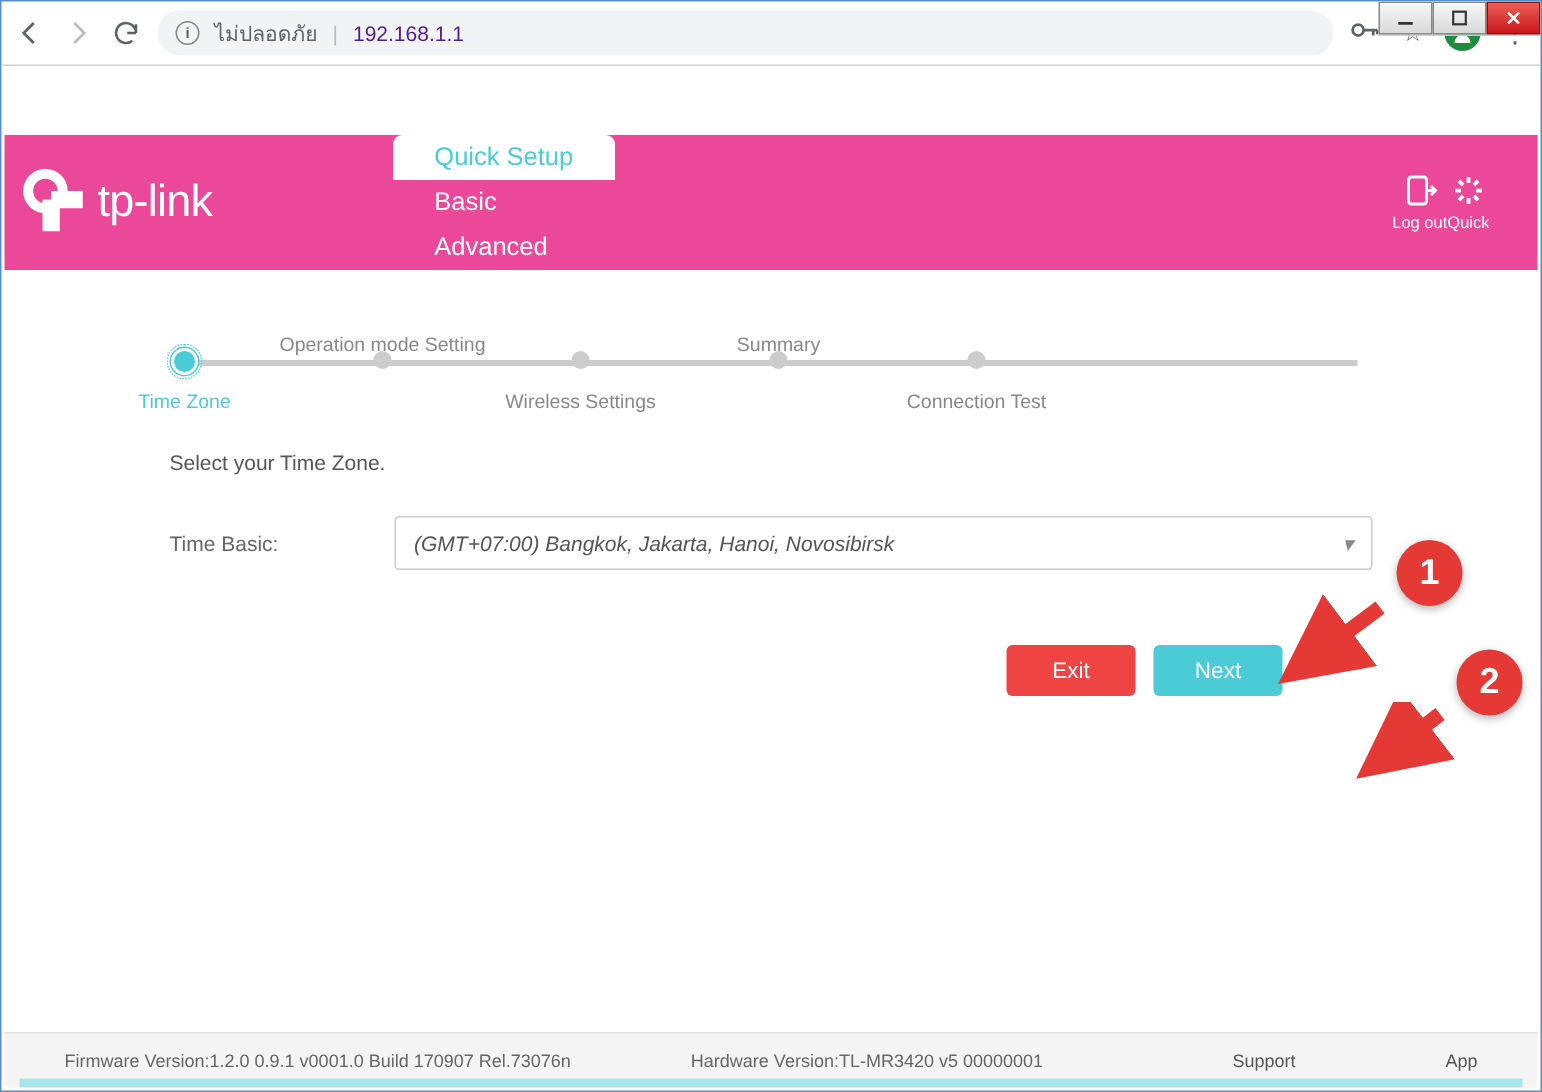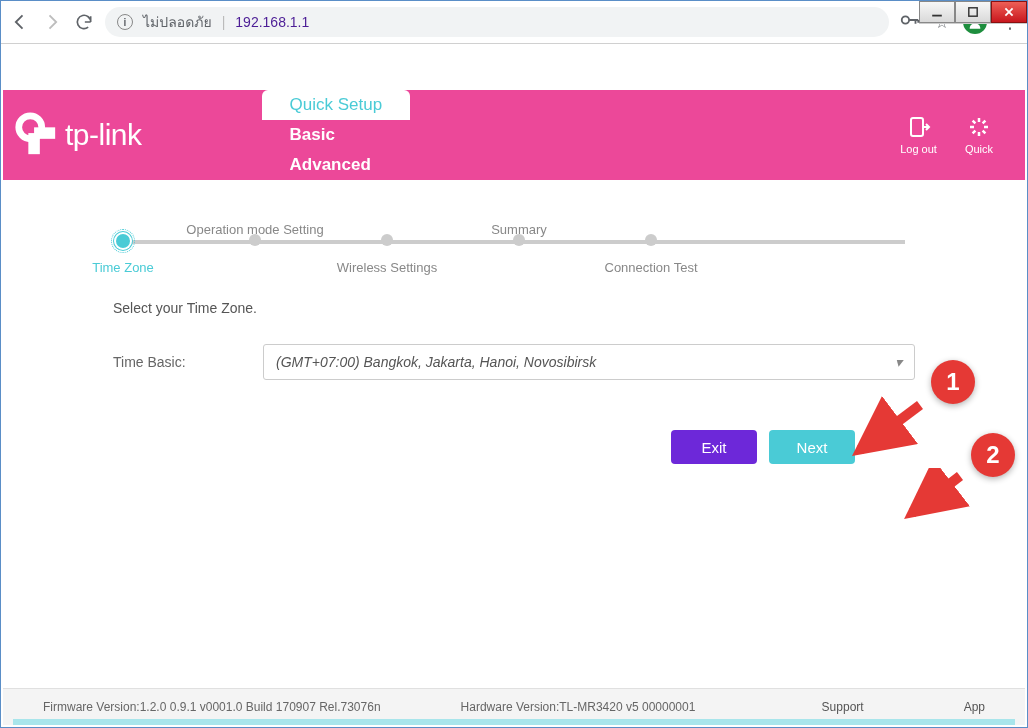--- a/index.html
+++ b/index.html
@@ -25,23 +25,23 @@
   .omnibox { flex:1; height:30px; background:#f1f3f4; border-radius:15px; display:flex; align-items:center; padding:0 12px; gap:10px; font-size:14px; color:#5f6368;}
   .omnibox .sep { color:#bbb;}
   .righticons { display:flex; align-items:center; gap:14px; }
   .avatar { width:24px; height:24px; border-radius:50%; background:#1e8e3e; display:flex; align-items:center; justify-content:center; color:#fff; font-size:12px;}
   
   
   .page { position:absolute; left:2px; right:2px; top:89px; bottom:2px; }
   .tealbar { background:#ec4899; height:90px; display:flex; align-items:center; padding:0 32px 0 10px;}
   .logo { color:#fff; display:flex; align-items:center; gap:6px; font-size:30px; letter-spacing:-0.5px;}
   .maintabs { display:flex; margin-left:120px; align-items:flex-start; height:90px;flex-direction:column;}
-  .mtab { padding:0 28px; height:48px; display:flex; align-items:center; color:#fff; font-size:17px; cursor:pointer;font-weight:bold;}
+  .mtab { padding:0 28px; height:48px; display:flex; align-items:center; color:#fff; font-size:17px; cursor:pointer;}
   .mtab.active { background:#fff; color:#4acbd6; border-radius:6px 6px 0 0; font-weight:500; margin-top:auto;}
-  .rightactions { margin-left:auto; display:flex; gap:28px;}
+  .rightactions { margin-left:auto; display:flex; }
   .raction { color:#fff; font-size:11px; display:flex; flex-direction:column; align-items:center; gap:4px; cursor:pointer;}
   .raction svg { width:24px; height:24px; }
   
   .content { background:#fff; padding:20px 50px 0 50px; height:calc(100% - 90px - 36px); box-sizing:border-box; position:relative;}
   
   .stepper { position:relative; height:70px; margin:10px 60px 20px 60px;}
   .stepline { position:absolute; top:30px; left:10px; right:10px; height:4px; background:#ccc;}
   .step { position:absolute; width:140px; text-align:center; }
   .step .dot { width:12px; height:12px; border-radius:50%; background:#ccc; margin:24px auto 0; }
   .step.active .dot { background:#4acbd6; box-shadow:0 0 0 2px #fff, 0 0 0 3px #4acbd6; width:14px; height:14px;}
@@ -52,21 +52,21 @@
   .step.active .lbl { color:#4acbd6;}
   
   .formarea { margin:20px 120px 0 120px; font-size:14px; color:#555;}
   .formrow { display:flex; align-items:center; margin-top:28px;}
   .formrow label { width:150px; color:#666; font-size:14px;}
   .select { flex:1; height:34px; border:1px solid #ccc; border-radius:3px; display:flex; align-items:center; padding:0 12px; color:#555; font-size:14px; position:relative; cursor:pointer; background:#fff;font-style:italic;}
   .select .caret { margin-left:auto; color:#888;}
   
   .btnrow { display:flex; justify-content:flex-end; gap:12px; margin:50px 120px 0 0;}
   .btn { width:86px; height:34px; border:none; border-radius:4px; color:#fff; font-size:15px; cursor:pointer; display:flex; align-items:center; justify-content:center;}
-  .btn.exit { background:#6d28d9;margin-left:19px;}
+  .btn.exit { background:#ef4444;margin-left:19px;}
   .btn.next { background:#4acbd6;}
   
   .footerbar { position:absolute; left:0; right:0; bottom:0; height:36px; background:#f4f4f4; border-top:1px solid #e0e0e0; display:flex; align-items:center; padding:0 40px; font-size:12px; color:#666; gap:80px;}
   .footerbar a { color:#555; cursor:pointer; margin-left:auto;}
   .footerbar .app { margin-left:20px;}
   .scrollhint { position:absolute; left:10px; right:10px; bottom:0px; height:6px; background:#a8e5eb; }
   
   
   .anno-circle { position:absolute; width:44px; height:44px; border-radius:50%; background:#e53935; color:#fff; display:flex; align-items:center; justify-content:center; font-size:24px; font-weight:bold; box-shadow:0 2px 6px rgba(0,0,0,0.3);}
   .anno-arrow { position:absolute; }

